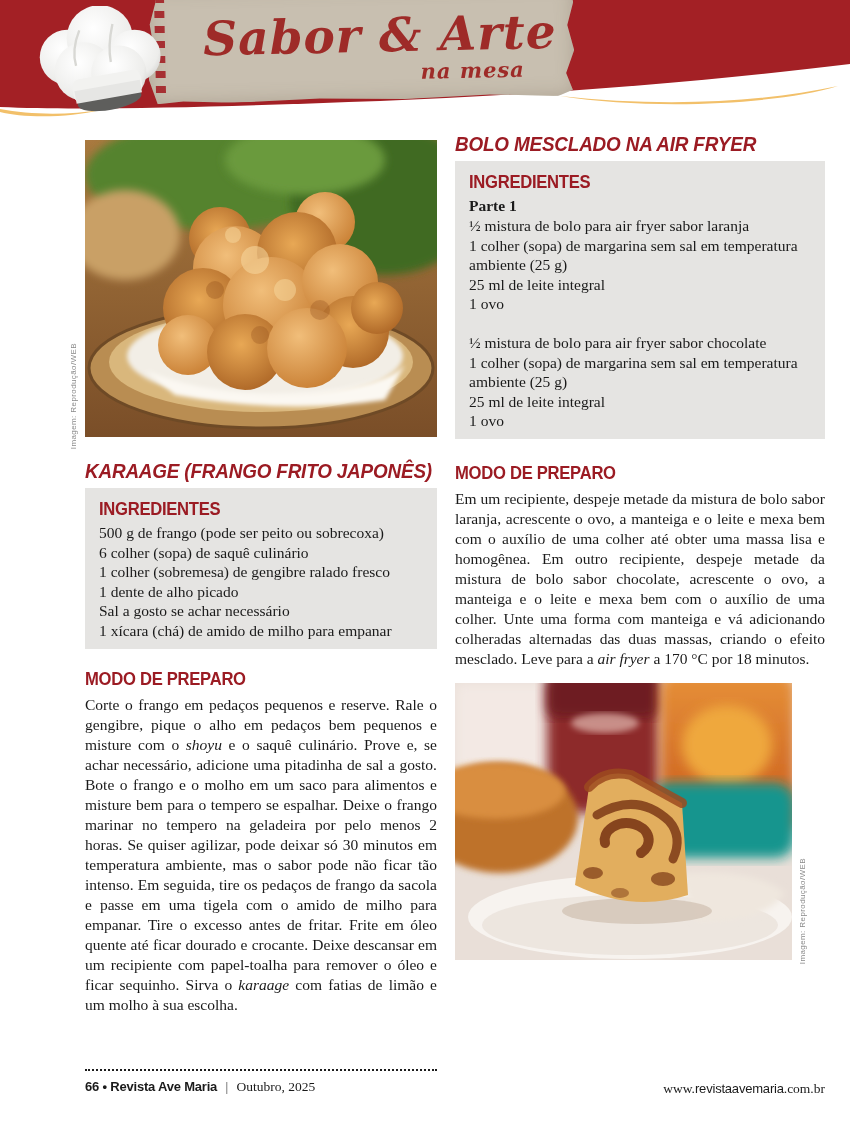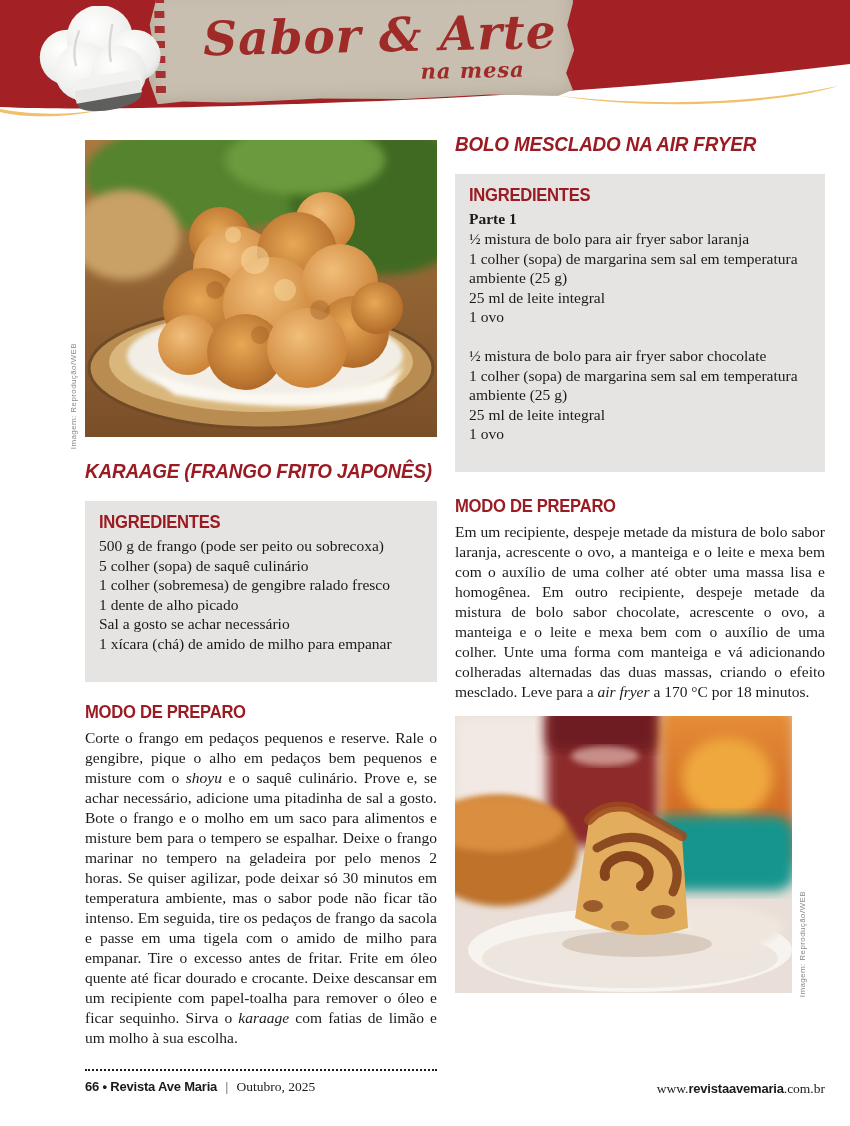--- a/index.html
+++ b/index.html
@@ -59,21 +59,21 @@
   .credit.left-side{left:-16px;bottom:-12px;}
   .credit.right-side{right:-15px;bottom:-4px;}
   .recipe-title{
     font-family:"Liberation Sans","DejaVu Sans",sans-serif;
     font-style:italic;font-weight:bold;font-size:19.5px;color:var(--brand_red);
     letter-spacing:-.2px;transform:scaleX(.97);transform-origin:left;
     display:inline-block;white-space:nowrap;
   }
   .mt-title-l{margin-top:23px;}
   .gray-box{
-    background:var(--box_gray);margin-top:18px;padding:11px 14px 28px 14px;
+    background:var(--box_gray);margin-top:5px;padding:11px 14px 8px 14px;
   }
   .sec-heading{
     font-family:"Liberation Sans","DejaVu Sans",sans-serif;
     font-weight:bold;font-size:17.5px;color:var(--brand_red);
     letter-spacing:-.3px;transform:scaleX(.95);transform-origin:left;
     display:inline-block;margin-bottom:3px;
   }
   .ing-line{font-size:15.5px;line-height:19.6px;}
   .part-label{font-weight:bold;font-size:15.5px;line-height:20px;}
   .part-gap{height:19px;}
@@ -91,21 +91,21 @@
   .foot-bold{
     font-family:"Liberation Sans","DejaVu Sans",sans-serif;
     font-weight:bold;font-size:13px;letter-spacing:-.2px;text-align:center;
   }
   .foot-sep{color:#444;margin:0 5px;}
   .foot-right{
     position:absolute;right:0;top:12px;font-size:13.5px;white-space:nowrap;
   }
   .url-bold{
     font-family:"Liberation Sans","DejaVu Sans",sans-serif;
-    font-weight:bold;font-size:13px;letter-spacing:-.2px;
+    font-weight:normal;font-size:13px;letter-spacing:-.2px;
   }
 </style>
 </head>
 <body>
 
 <div class="header">
   <svg width="850" height="132" viewBox="0 0 850 132">
     <path class="banner-red" d="M0,0 H850 V64 C720,80 560,94 380,101 C240,106 90,111 0,107 Z"></path>
     <path class="gold" d="M560,96 C660,107 760,103 838,86 C780,104 655,111 560,96 Z"></path>
     <path class="gold" d="M0,109 C30,115 70,115 100,110 C70,118 22,118 0,112 Z"></path>
@@ -199,21 +199,21 @@
     <div class="credit left-side">Imagem: Reprodução/WEB</div>
   </div>
 
   <div class="mt-title-l">
     <span class="recipe-title">KARAAGE (FRANGO FRITO JAPONÊS)</span>
   </div>
 
   <div class="gray-box">
     <span class="sec-heading">INGREDIENTES</span>
     <div class="ing-line"><span>500 g de frango (pode ser peito ou sobrecoxa)</span></div>
-    <div class="ing-line"><span>5 colher (sopa) de saquê culinário</span></div>
+    <div class="ing-line"><span>6 colher (sopa) de saquê culinário</span></div>
     <div class="ing-line"><span>1 colher (sobremesa) de gengibre ralado fresco</span></div>
     <div class="ing-line"><span>1 dente de alho picado</span></div>
     <div class="ing-line"><span>Sal a gosto se achar necessário</span></div>
     <div class="ing-line"><span>1 xícara (chá) de amido de milho para empanar</span></div>
   </div>
 
   <div class="preparo-wrap">
     <span class="sec-heading">MODO DE PREPARO</span>
     <div class="preparo-text"><span>Corte o frango em pedaços pequenos e reserve. Rale o gengibre, pique o alho em pedaços bem pequenos e misture com o </span><em>shoyu</em><span> e o saquê culinário. Prove e, se achar necessário, adicione uma pitadinha de sal a gosto. Bote o frango e o molho em um saco para alimentos e misture bem para o tempero se espalhar. Deixe o frango marinar no tempero na geladeira por pelo menos 2 horas. Se quiser agilizar, pode deixar só 30 minutos em temperatura ambiente, mas o sabor pode não ficar tão intenso. Em seguida, tire os pedaços de frango da sacola e passe em uma tigela com o amido de milho para empanar. Tire o excesso antes de fritar. Frite em óleo quente até ficar dourado e crocante. Deixe descansar em um recipiente com papel-toalha para remover o óleo e ficar sequinho. Sirva o </span><em>karaage</em><span> com fatias de limão e um molho à sua escolha.</span></div>
   </div>

